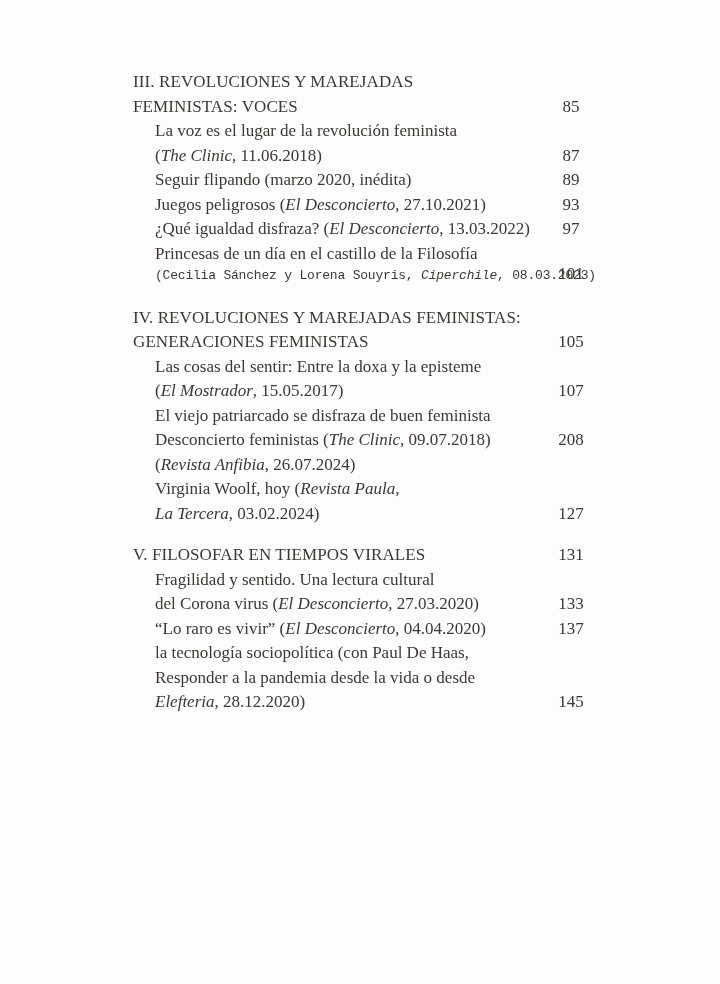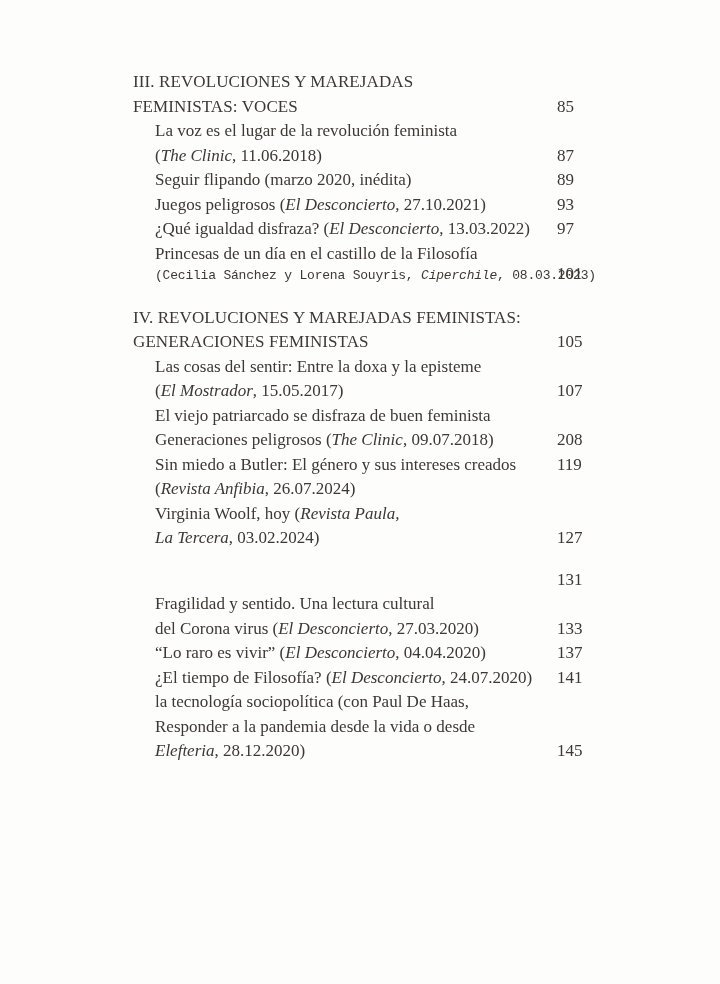--- a/index.html
+++ b/index.html
@@ -23,21 +23,21 @@
     display: flex;
     align-items: baseline;
     white-space: nowrap;
   }
   .row.entry { padding-left: 22px; }
   .row.heading .line-text { letter-spacing: 0.1px; }
   .line-text { min-width: 0; }
   .page-num {
     margin-left: auto;
     padding-left: 8px;
-    text-align: left;
+    text-align: center;
     min-width: 28px;
     flex: 0 0 auto;
   }
   .ital { font-style: italic; }
   
   .row.clipped { margin-bottom: -4px; }
   .row.clipped .line-text {
     display: inline-block;
     clip-path: inset(0 0 6px 0);
   }
@@ -100,56 +100,49 @@
           <span class="line-text"><span>Las cosas del sentir: Entre la doxa y la episteme</span></span>
         </div>
         <div class="row entry">
           <span class="line-text"><span>(</span><span class="ital">El Mostrador</span><span>, 15.05.2017)</span></span>
           <span class="page-num">107</span>
         </div>
         <div class="row entry">
           <span class="line-text"><span>El viejo patriarcado se disfraza de buen feminista</span></span>
         </div>
         <div class="row entry">
-          <span class="line-text"><span>Generaciones peligrosos (</span><span class="ital">The Clinic</span><span>, 09.07.2018)</span></span>
+          <span class="line-text"><span>Desconcierto feministas (</span><span class="ital">The Clinic</span><span>, 09.07.2018)</span></span>
           <span class="page-num">208</span>
-        </div>
-        <div class="row entry">
-          <span class="line-text"><span>Sin miedo a Butler: El género y sus intereses creados</span></span>
-          <span class="page-num">119</span>
         </div>
         <div class="row entry">
           <span class="line-text"><span>(</span><span class="ital">Revista Anfibia</span><span>, 26.07.2024)</span></span>
         </div>
         <div class="row entry">
           <span class="line-text"><span>Virginia Woolf, hoy (</span><span class="ital">Revista Paula,</span></span>
         </div>
         <div class="row entry">
           <span class="line-text"><span class="ital">La Tercera</span><span>, 03.02.2024)</span></span>
           <span class="page-num">127</span>
         </div>
       </section>
       <section class="toc-section">
         <div class="row heading">
+          <span class="line-text"><span>V. FILOSOFAR EN TIEMPOS VIRALES</span></span>
           <span class="page-num">131</span>
         </div>
         <div class="row entry">
           <span class="line-text"><span>Fragilidad y sentido. Una lectura cultural</span></span>
         </div>
         <div class="row entry">
           <span class="line-text"><span>del Corona virus (</span><span class="ital">El Desconcierto</span><span>, 27.03.2020)</span></span>
           <span class="page-num">133</span>
         </div>
         <div class="row entry">
           <span class="line-text"><span>“Lo raro es vivir” (</span><span class="ital">El Desconcierto</span><span>, 04.04.2020)</span></span>
           <span class="page-num">137</span>
-        </div>
-        <div class="row entry">
-          <span class="line-text"><span>¿El tiempo de Filosofía? (</span><span class="ital">El Desconcierto</span><span>, 24.07.2020)</span></span>
-          <span class="page-num">141</span>
         </div>
         <div class="row entry">
           <span class="line-text"><span>la tecnología sociopolítica (con Paul De Haas,</span></span>
         </div>
         <div class="row entry">
           <span class="line-text"><span>Responder a la pandemia desde la vida o desde</span></span>
         </div>
         <div class="row entry">
           <span class="line-text"><span class="ital">Elefteria</span><span>, 28.12.2020)</span></span>
           <span class="page-num">145</span>

